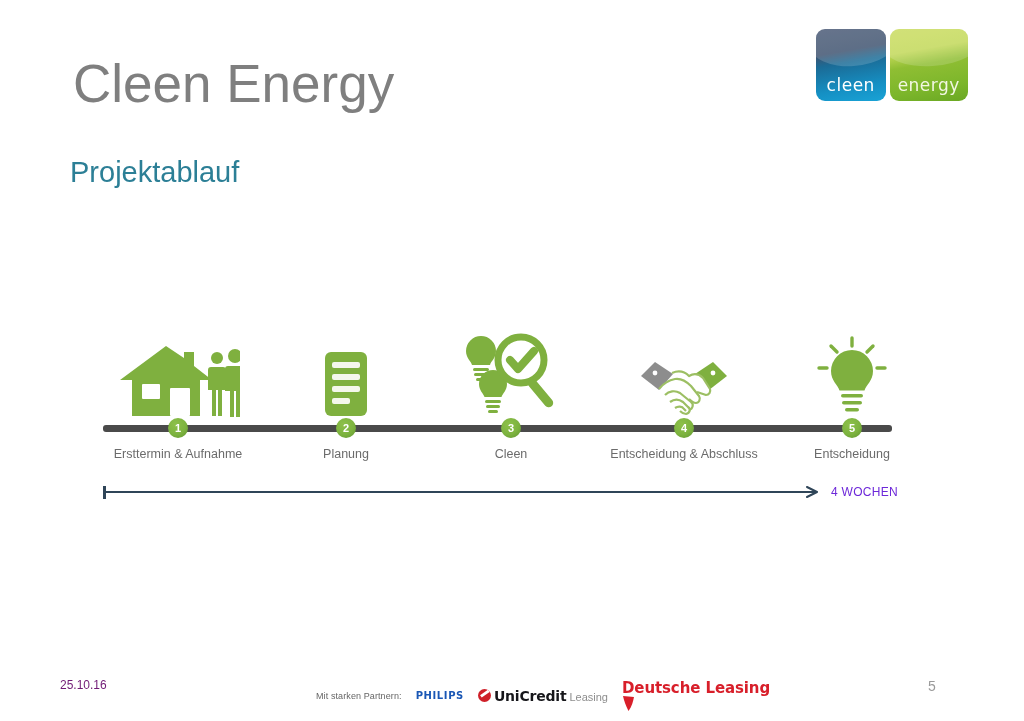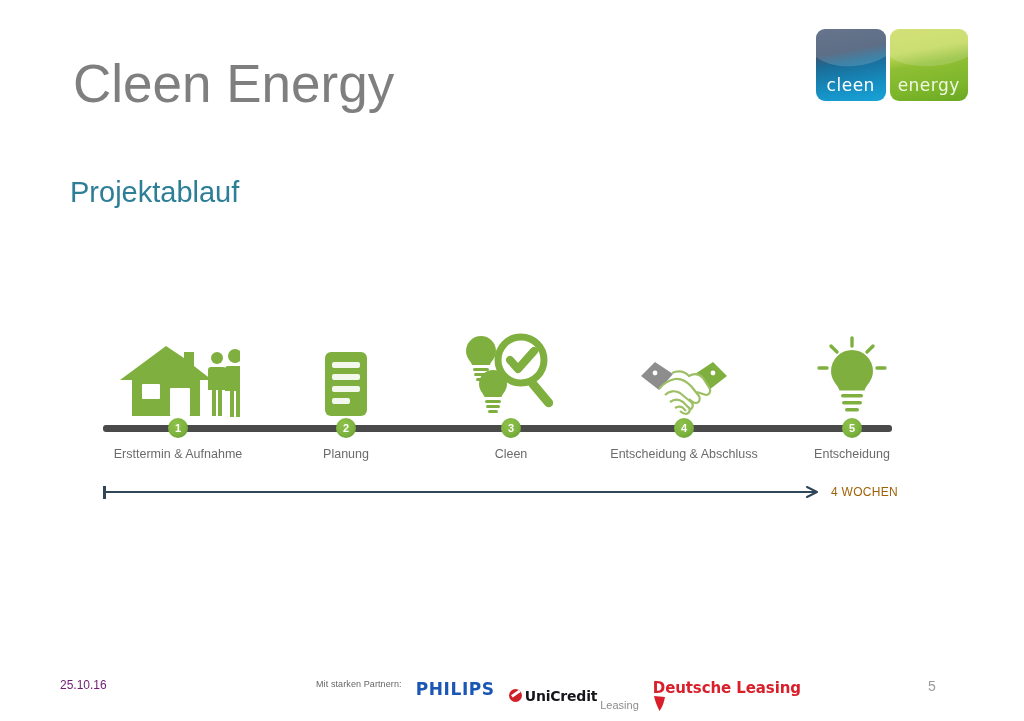--- a/index.html
+++ b/index.html
@@ -30,21 +30,20 @@
   }
   #slide-subtitle {
     position: absolute;
     left: 70px;
     top: 158px;
     font-size: 29px;
     font-weight: 400;
     color: #2c7f96;
     line-height: 1;
     white-space: nowrap;
-    margin-top: 20px;
   }
 
   
   #logo {
     position: absolute;
     right: 56px;
     top: 29px;
     width: 152px;
     height: 56px;
     display: flex;
@@ -172,21 +171,21 @@
     left: 703px;
     top: 0px;
     width: 13px;
     height: 13px;
   }
   #duration-label {
     position: absolute;
     left: 728px;
     top: -1px;
     font-size: 12px;
-    color: #a16207;
+    color: #6d28d9;
     letter-spacing: 0.3px;
     white-space: nowrap;
   }
 
   
   #footer-date {
     position: absolute;
     left: 60px;
     top: 678px;
     font-size: 12px;
@@ -197,31 +196,32 @@
     left: 928px;
     top: 678px;
     font-size: 14px;
     color: #9a9a9a;
   }
   #partners {
     position: absolute;
     left: 316px;
     top: 679px;
     display: flex;
+    align-items: center;
     gap: 14px;
     white-space: nowrap;
   }
   #partners-intro {
     font-size: 9px;
     color: #666666;
     letter-spacing: 0.1px;
   }
   #philips-logo {
     font-family: "DejaVu Sans", sans-serif;
-    font-size: 17px;
+    font-size: 10px;
     font-weight: bold;
     color: #1a57b5;
     letter-spacing: 0.6px;
   }
   .unicredit-wrap {
     display: flex;
     align-items: center;
     gap: 3px;
   }
   #unicredit-mark {

